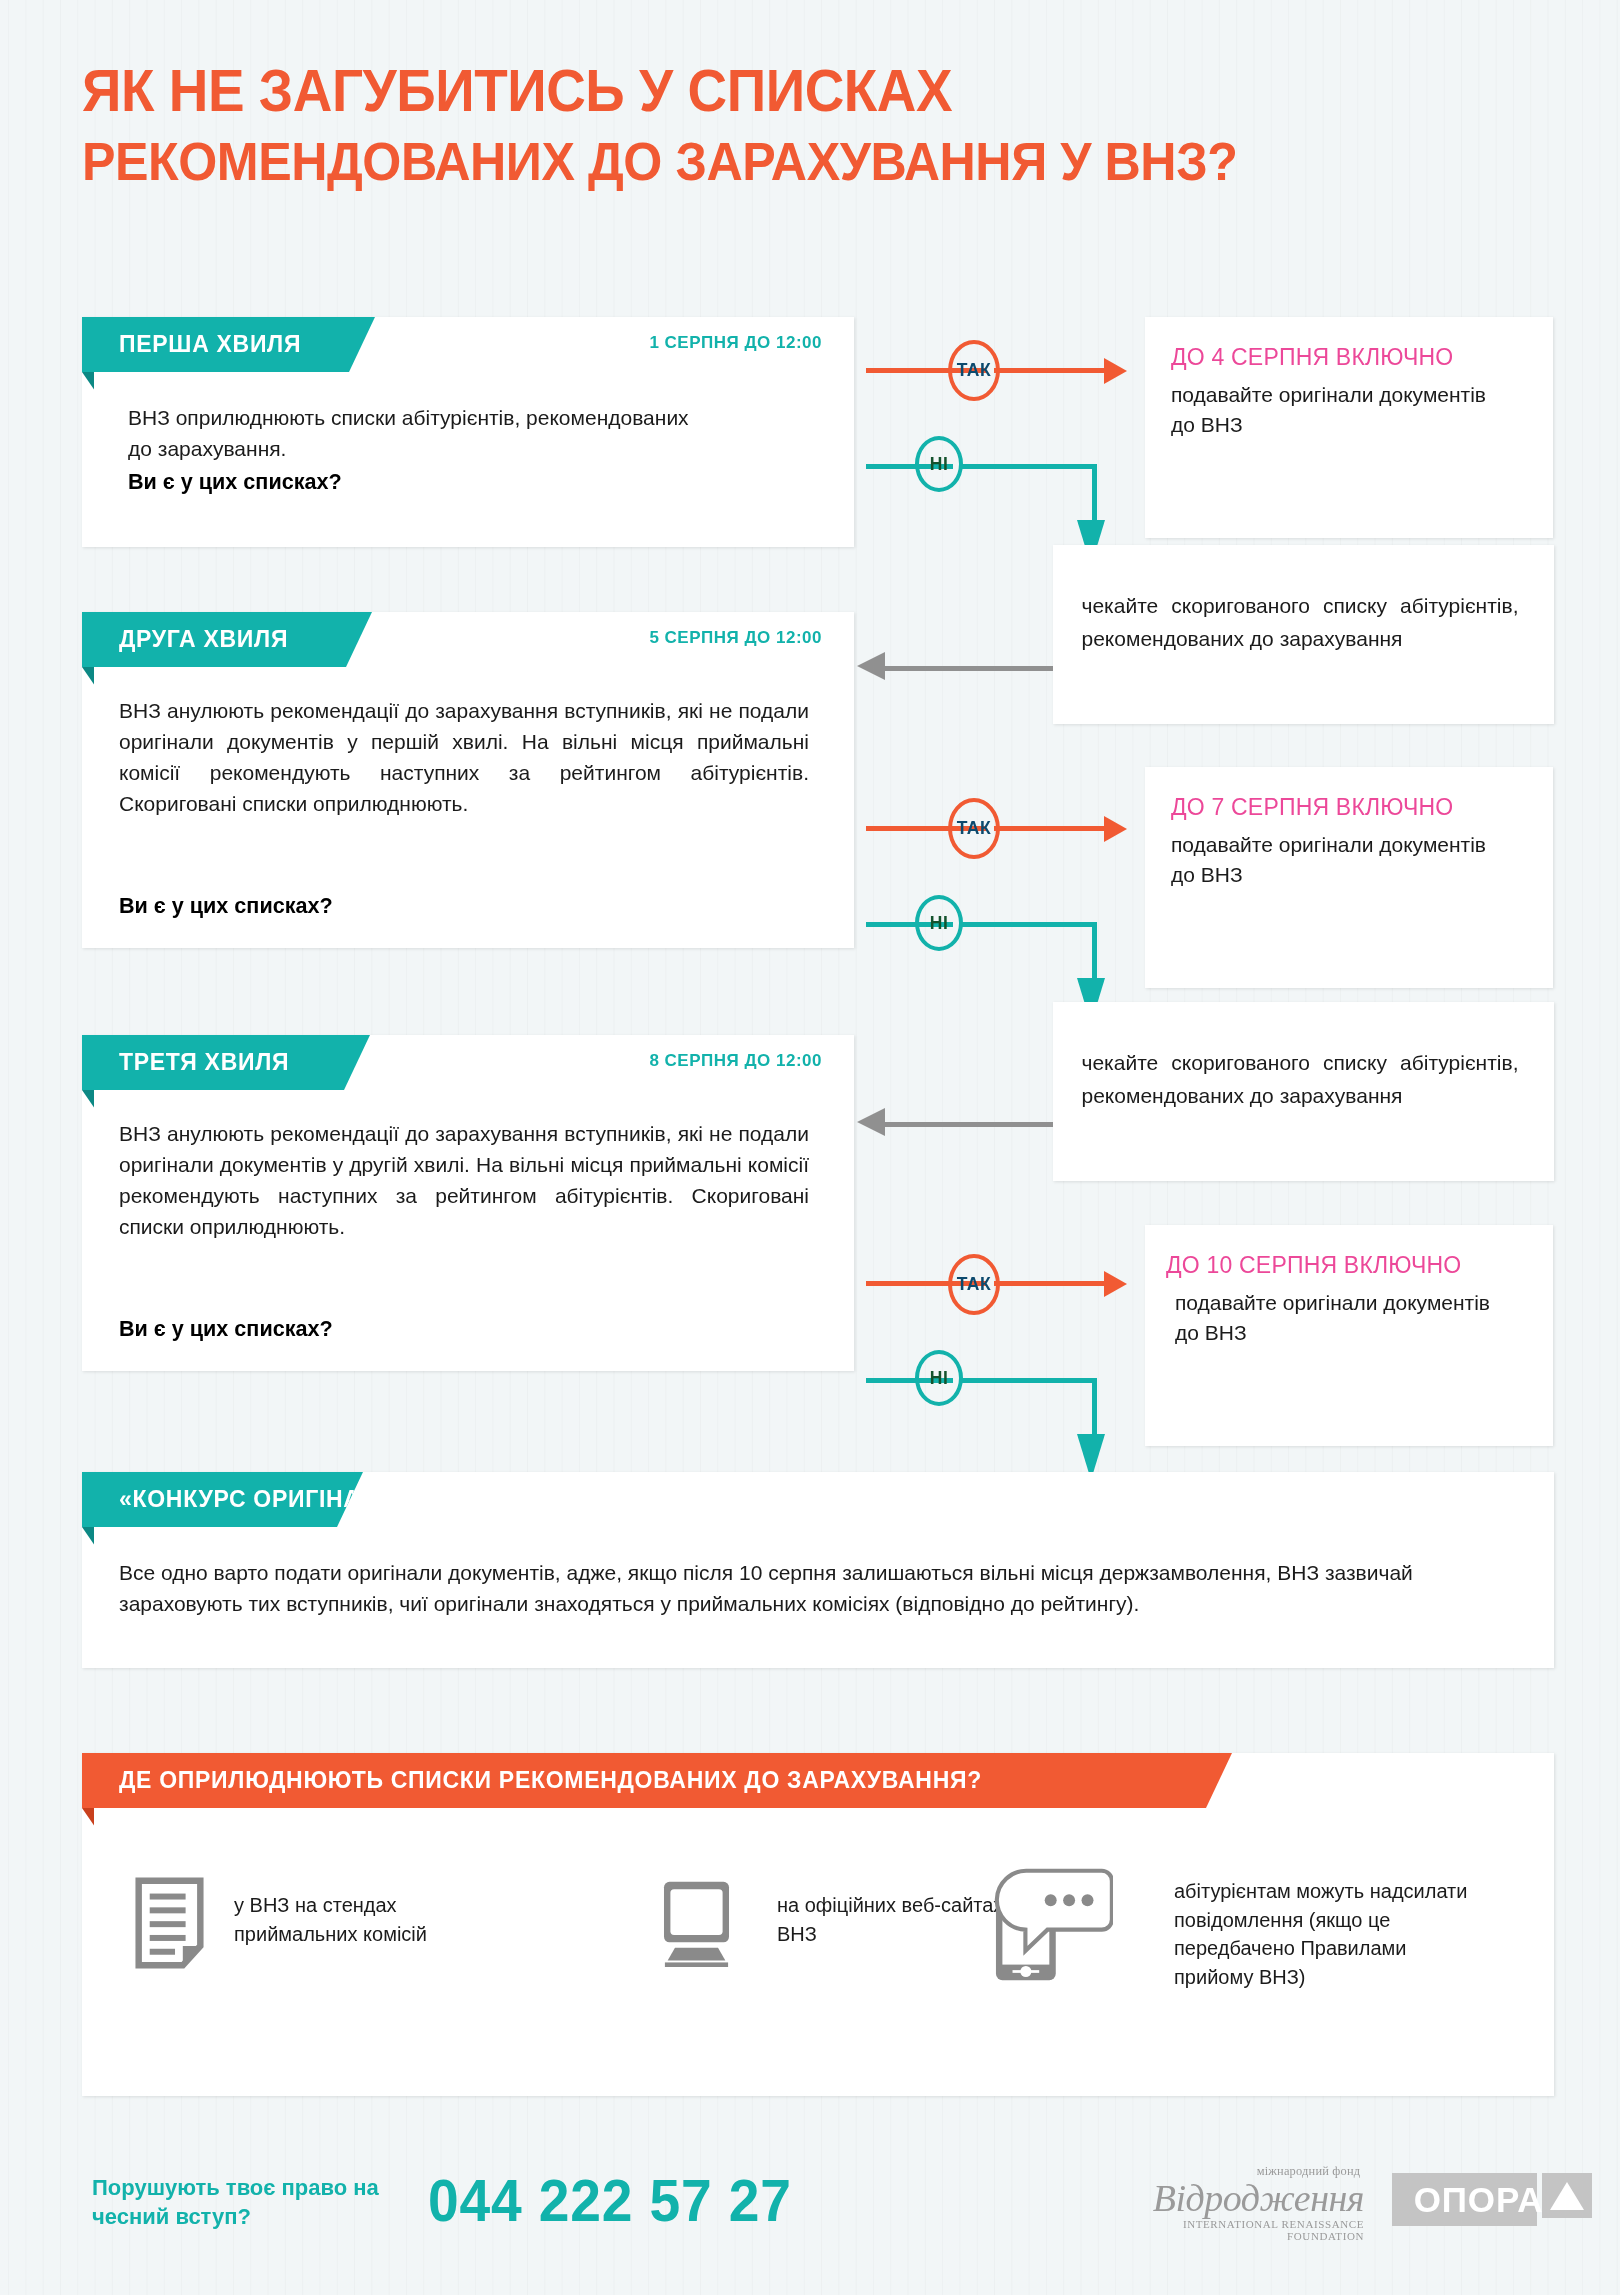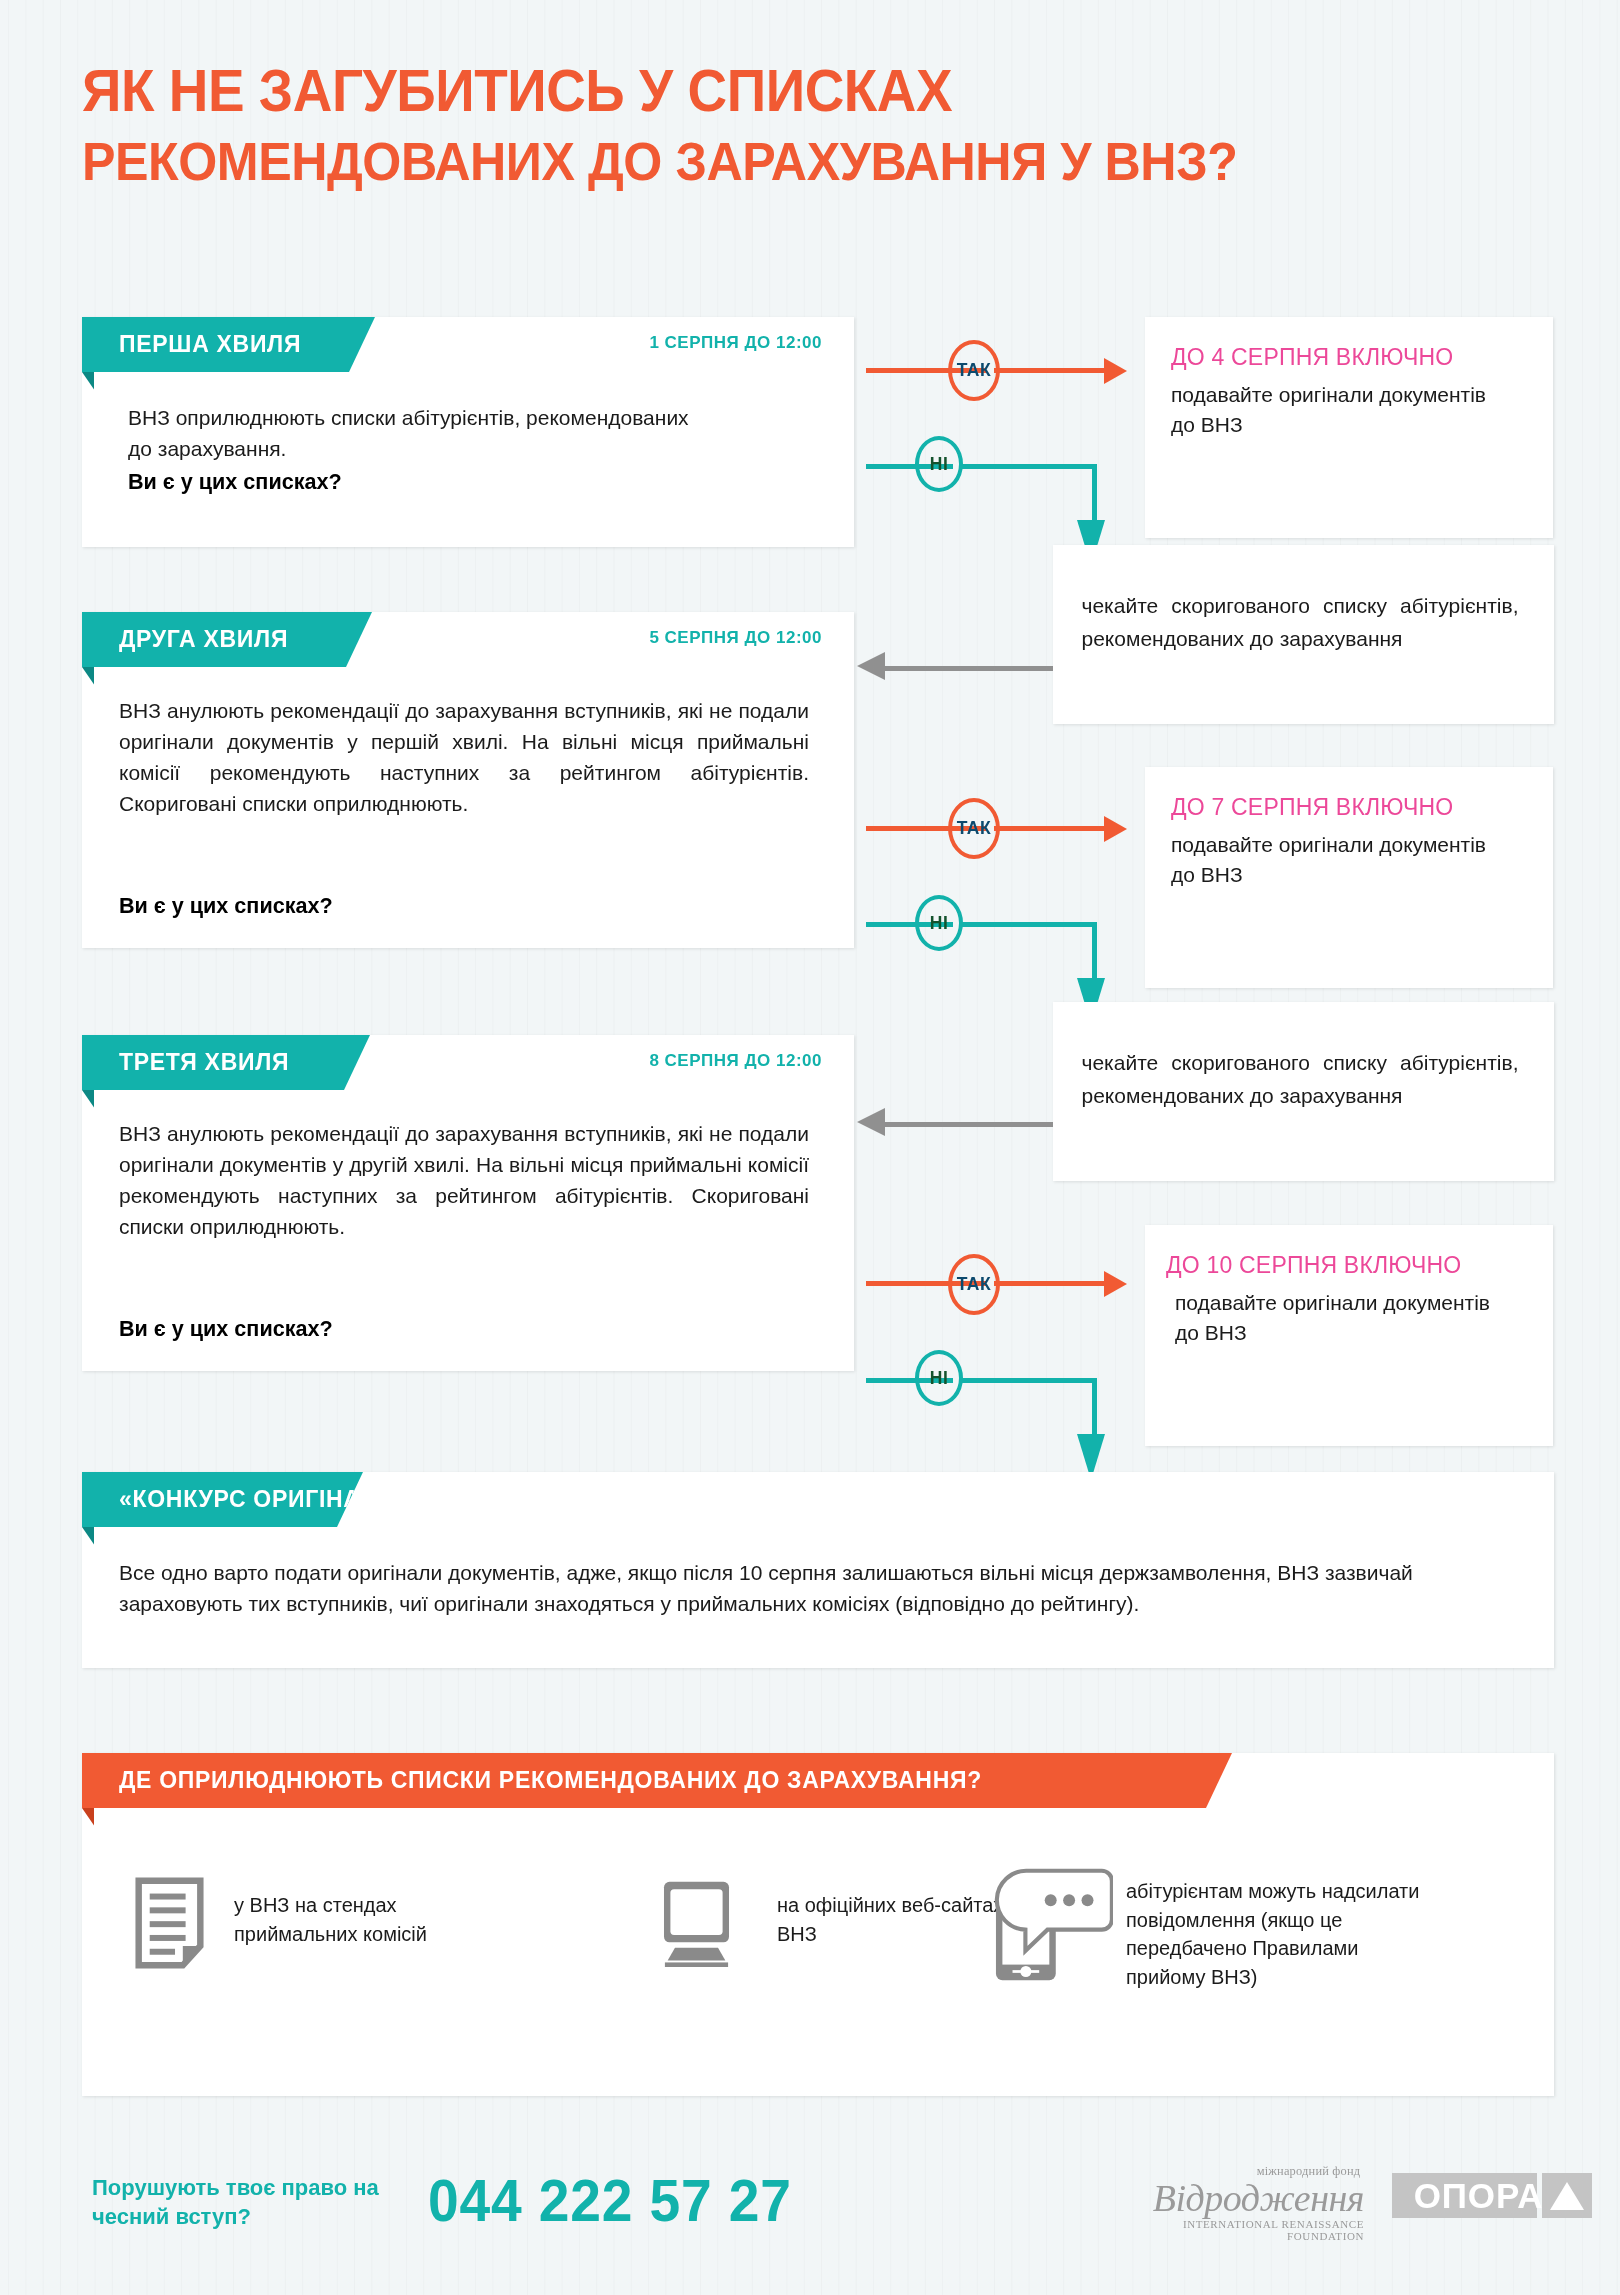--- a/index.html
+++ b/index.html
@@ -385,31 +385,31 @@
       <rect x="6" y="60" width="130" height="184" rx="14" fill="#8a8a8a"></rect>
       <rect x="20" y="84" width="102" height="126" fill="#ffffff"></rect>
       <rect x="42" y="222" width="58" height="6" fill="#ffffff"></rect>
       <circle cx="71" cy="225" r="12" fill="#ffffff"></circle>
       <path d="M74 6 H236 a22 22 0 0 1 22 22 V112 a22 22 0 0 1 -22 22 H118 L70 180 V134 a22 22 0 0 1 4 -128 Z" fill="#ffffff" stroke="#8a8a8a" stroke-width="9"></path>
       <circle cx="125" cy="70" r="13" fill="#8a8a8a"></circle>
       <circle cx="165" cy="70" r="13" fill="#8a8a8a"></circle>
       <circle cx="205" cy="70" r="13" fill="#8a8a8a"></circle>
     </svg>
   </div>
-  <div class="icon-label" style="left:1044px; top:124px; width:294px;">абітурієнтам можуть надсилати повідомлення (якщо це передбачено Правилами прийому ВНЗ)</div>
+  <div class="icon-label" style="left:1092px; top:124px; width:294px;">абітурієнтам можуть надсилати повідомлення (якщо це передбачено Правилами прийому ВНЗ)</div>
 </div>
 
 <div id="footer-question" style="left:92px; top:2174px; width:350px;">Порушують твоє право на чесний вступ?</div>
 <div id="footer-phone" style="left:428px; top:2166px;">044 222 57 27</div>
 
 <div class="logo-irf" style="left:1125px; top:2164px; width:239px;">
   <div id="logo-irf-top" style="text-align:right; padding-right:3.7px;">міжнародний фонд</div>
   <div id="logo-irf-script" style="text-align:right; line-height:39px;">Відродження</div>
   <div id="logo-irf-bottom" style="text-align:right;">INTERNATIONAL RENAISSANCE FOUNDATION</div>
 </div>
 
-<div id="logo-opora-box" style="left:1392px; top:2173px; width:145px; height:45px;padding-left:28px;">
+<div id="logo-opora-box" style="left:1392px; top:2173px; width:145px; height:53px;padding-left:28px;">
   <span id="logo-opora-text">ОПОРА</span>
 </div>
 <div id="logo-opora-tri-box" style="left:1542px; top:2173px; width:50px; height:45px;">
   <div id="logo-opora-tri"></div>
 </div>
 
 
 </body></html>

